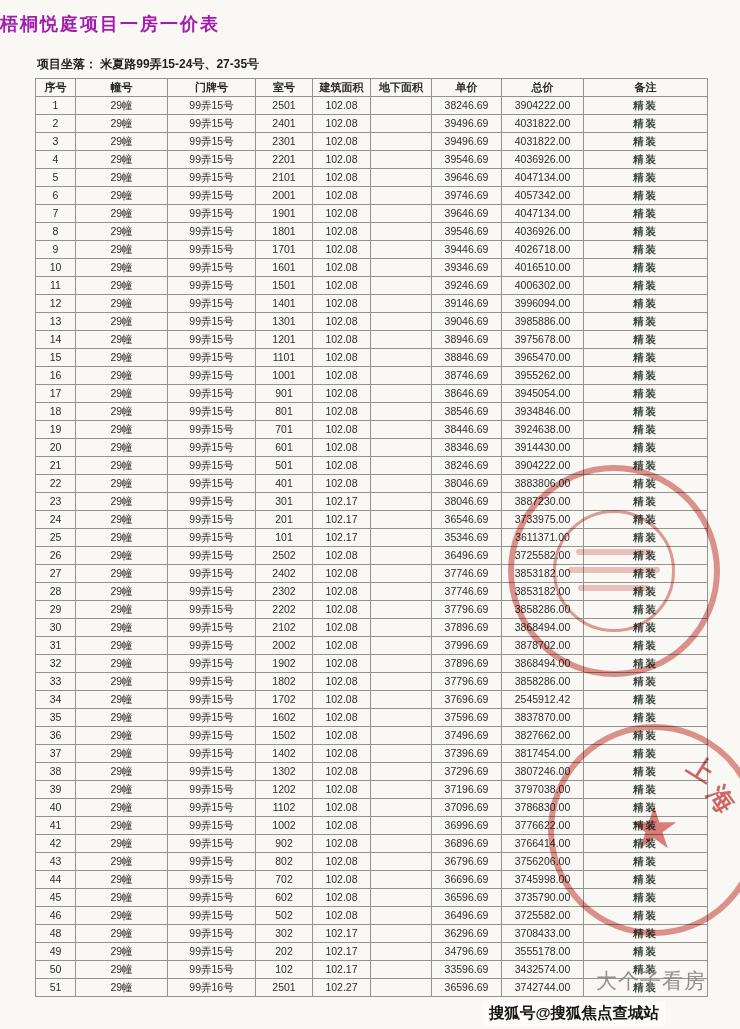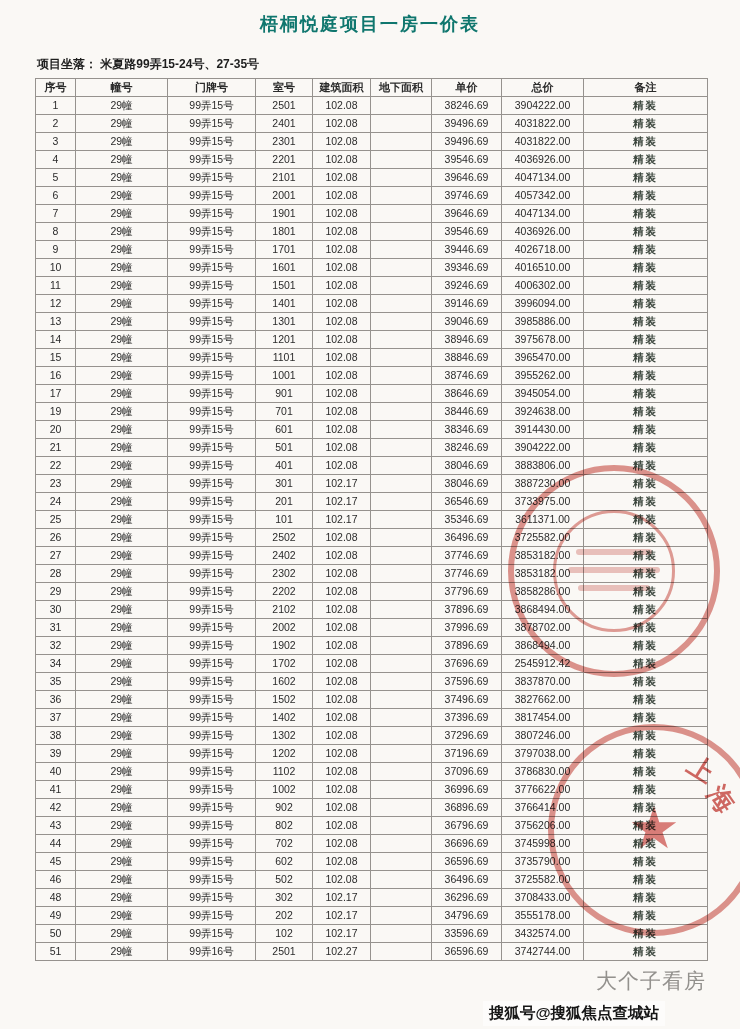--- a/index.html
+++ b/index.html
@@ -3,22 +3,22 @@
 <meta charset="utf-8">
 <style>
   html,body{margin:0;padding:0;}
   body{
     width:740px;height:1029px;position:relative;overflow:hidden;
     background:#faf8f5;
     font-family:"Liberation Sans","DejaVu Sans",sans-serif;
     color:#2b2b2b;
   }
   .title{
-    padding-top:12px;text-align:center;
-    font-size:18px;font-weight:700;letter-spacing:2px;color:#0f766e;
+    padding-top:12px;text-align:left;
+    font-size:18px;font-weight:700;letter-spacing:2px;color:#a21caf;
   }
   .location{
     margin:20px 0 5px 37px;font-size:12px;font-weight:600;color:#1e1e1e;
   }
   table{
     border-collapse:collapse;table-layout:fixed;width:672px;margin:4px 0 16px 35px;
   }
   th,td{
     border:1px solid #96928e;height:17px;padding:0;
     text-align:center;vertical-align:middle;
@@ -290,20 +290,31 @@
           <td>29幢</td>
           <td>99弄15号</td>
           <td>901</td>
           <td>102.08</td>
           <td></td>
           <td>38646.69</td>
           <td>3945054.00</td>
           <td class="remark">精装</td>
         </tr>
         <tr>
+          <td>18</td>
+          <td>29幢</td>
+          <td>99弄15号</td>
+          <td>801</td>
+          <td>102.08</td>
+          <td></td>
+          <td>38546.69</td>
+          <td>3934846.00</td>
+          <td class="remark">精装</td>
+        </tr>
+        <tr>
           <td>19</td>
           <td>29幢</td>
           <td>99弄15号</td>
           <td>701</td>
           <td>102.08</td>
           <td></td>
           <td>38446.69</td>
           <td>3924638.00</td>
           <td class="remark">精装</td>
         </tr>
@@ -441,20 +452,31 @@
         </tr>
         <tr>
           <td>32</td>
           <td>29幢</td>
           <td>99弄15号</td>
           <td>1902</td>
           <td>102.08</td>
           <td></td>
           <td>37896.69</td>
           <td>3868494.00</td>
+          <td class="remark">精装</td>
+        </tr>
+        <tr>
+          <td>33</td>
+          <td>29幢</td>
+          <td>99弄15号</td>
+          <td>1802</td>
+          <td>102.08</td>
+          <td></td>
+          <td>37796.69</td>
+          <td>3858286.00</td>
           <td class="remark">精装</td>
         </tr>
         <tr>
           <td>34</td>
           <td>29幢</td>
           <td>99弄15号</td>
           <td>1702</td>
           <td>102.08</td>
           <td></td>
           <td>37696.69</td>

